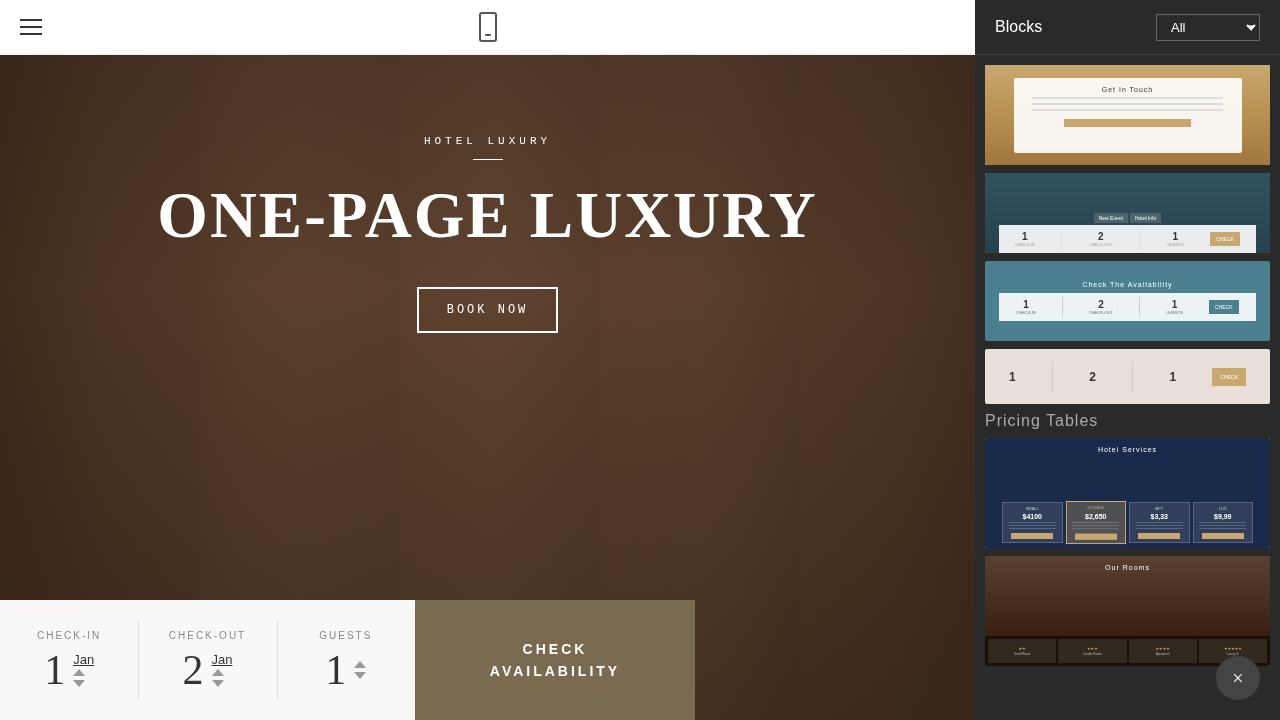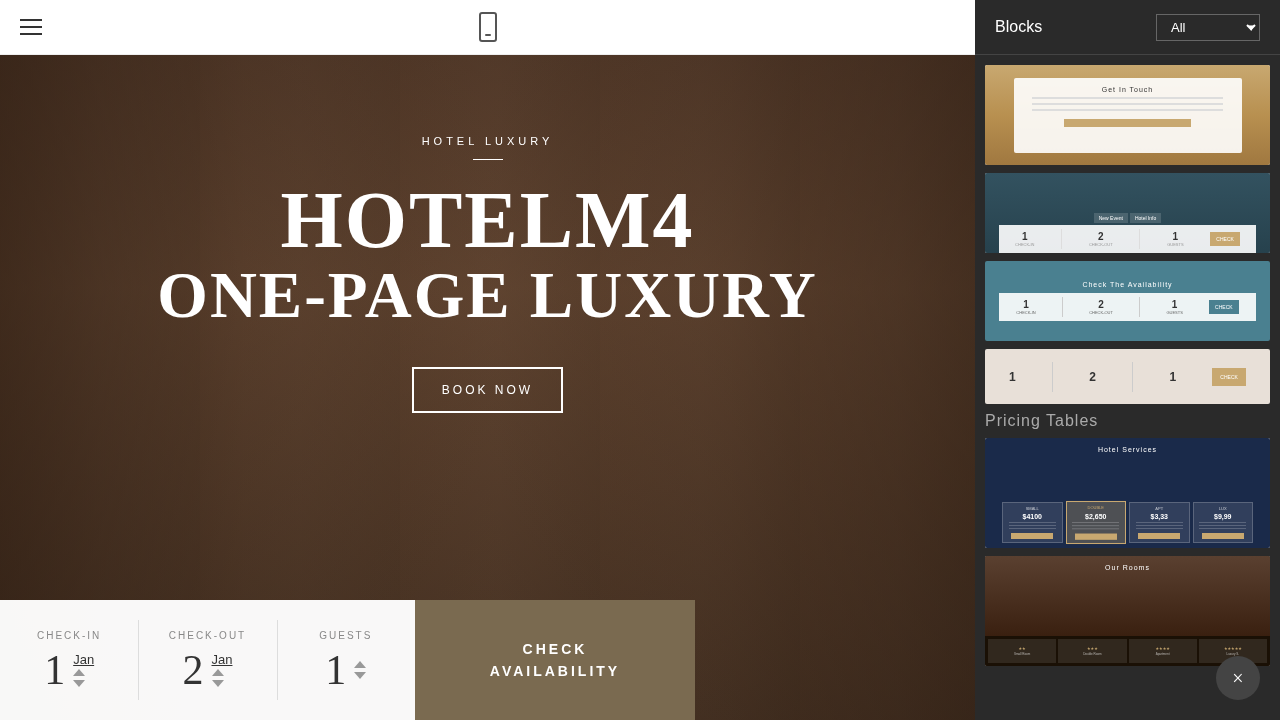--- a/index.html
+++ b/index.html
@@ -96,21 +96,21 @@
       position: absolute;
       top: 55px;
       left: 0; right: 0;
       display: flex;
       flex-direction: column;
       align-items: center;
       padding-top: 80px;
     }
 
     .hotel-luxury-label {
-      font-family: Liberation Sans, sans-serif;
+      font-family: Liberation Mono, monospace;
       font-size: 11px;
       letter-spacing: 4px;
       color: #fff;
       margin-bottom: 12px;
       font-weight: normal;
     }
 
     .hero-divider {
       width: 30px;
       height: 1px;
@@ -135,21 +135,21 @@
       letter-spacing: 2px;
       line-height: 1.1;
       text-align: center;
     }
 
     .book-now-btn {
       margin-top: 35px;
       border: 2px solid #fff;
       background: transparent;
       color: #fff;
-      font-family: Liberation Sans, sans-serif;
+      font-family: Liberation Mono, monospace;
       font-size: 12px;
       letter-spacing: 3px;
       padding: 14px 28px;
       cursor: pointer;
     }
 
     
     .booking-bar {
       position: absolute;
       bottom: 0;
@@ -620,21 +620,20 @@
       <div class="phone-body"></div>
     </div>
   </div>
 
   <div class="hero">
     <div class="hero-bg-overlay"></div>
 
     <div class="hero-content">
       <div class="hotel-luxury-label">HOTEL LUXURY</div>
       <div class="hero-divider"></div>
-      <div class="hero-title-1">HOTELM4</div>
       <div class="hero-title-2">ONE-PAGE LUXURY</div>
       <button class="book-now-btn">BOOK NOW</button>
     </div>
 
     <div class="booking-bar">
       <div class="booking-form">
 
         <div class="booking-field">
           <div class="booking-label">CHECK-IN</div>
           <div class="booking-value-row">

